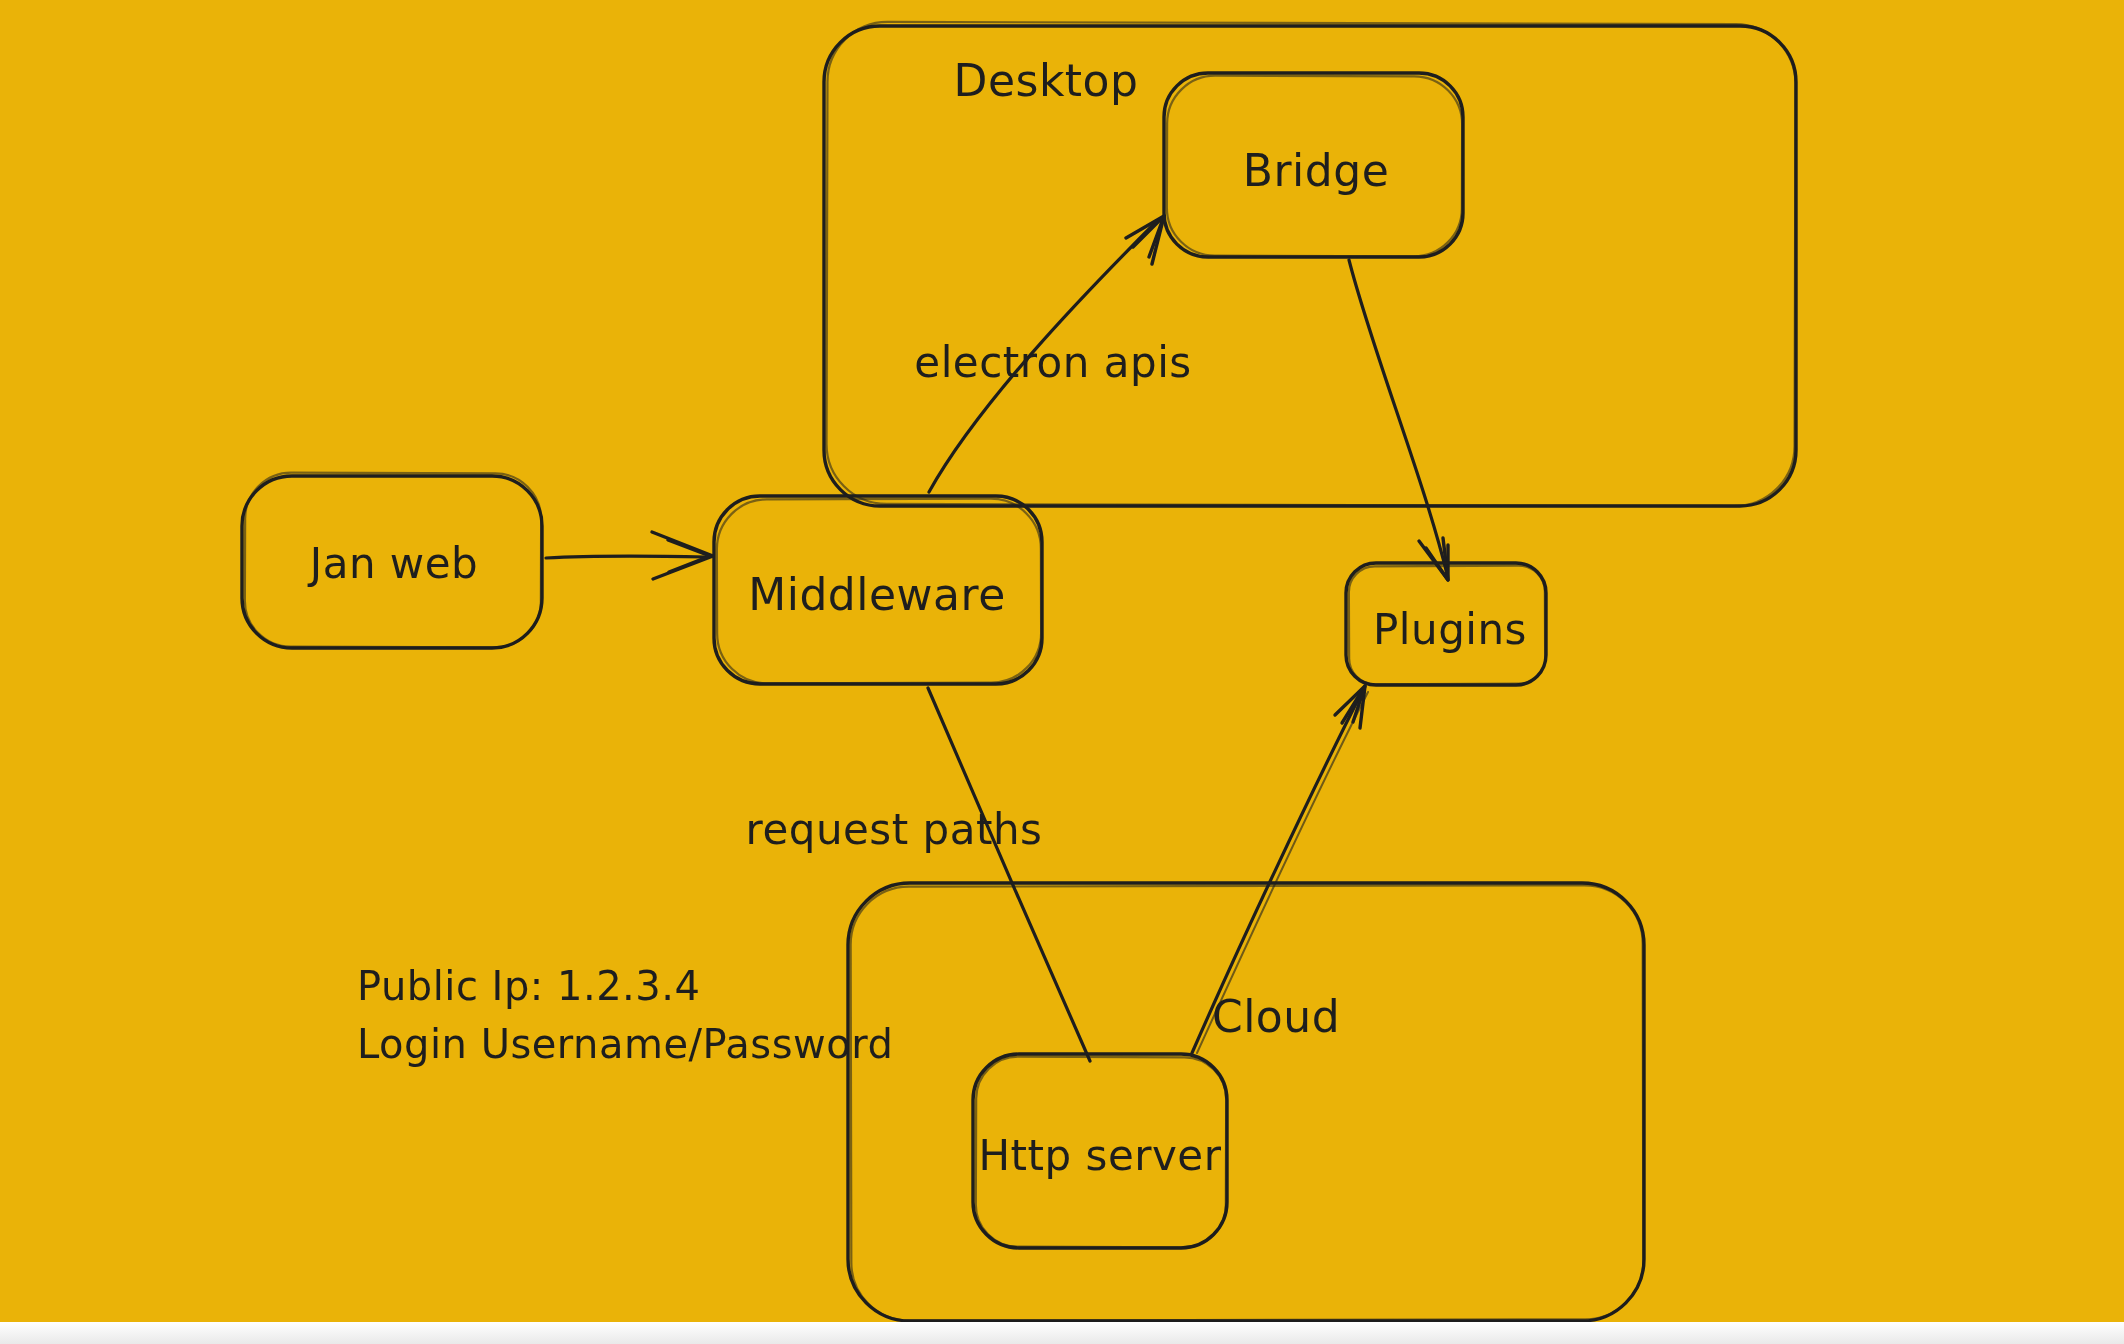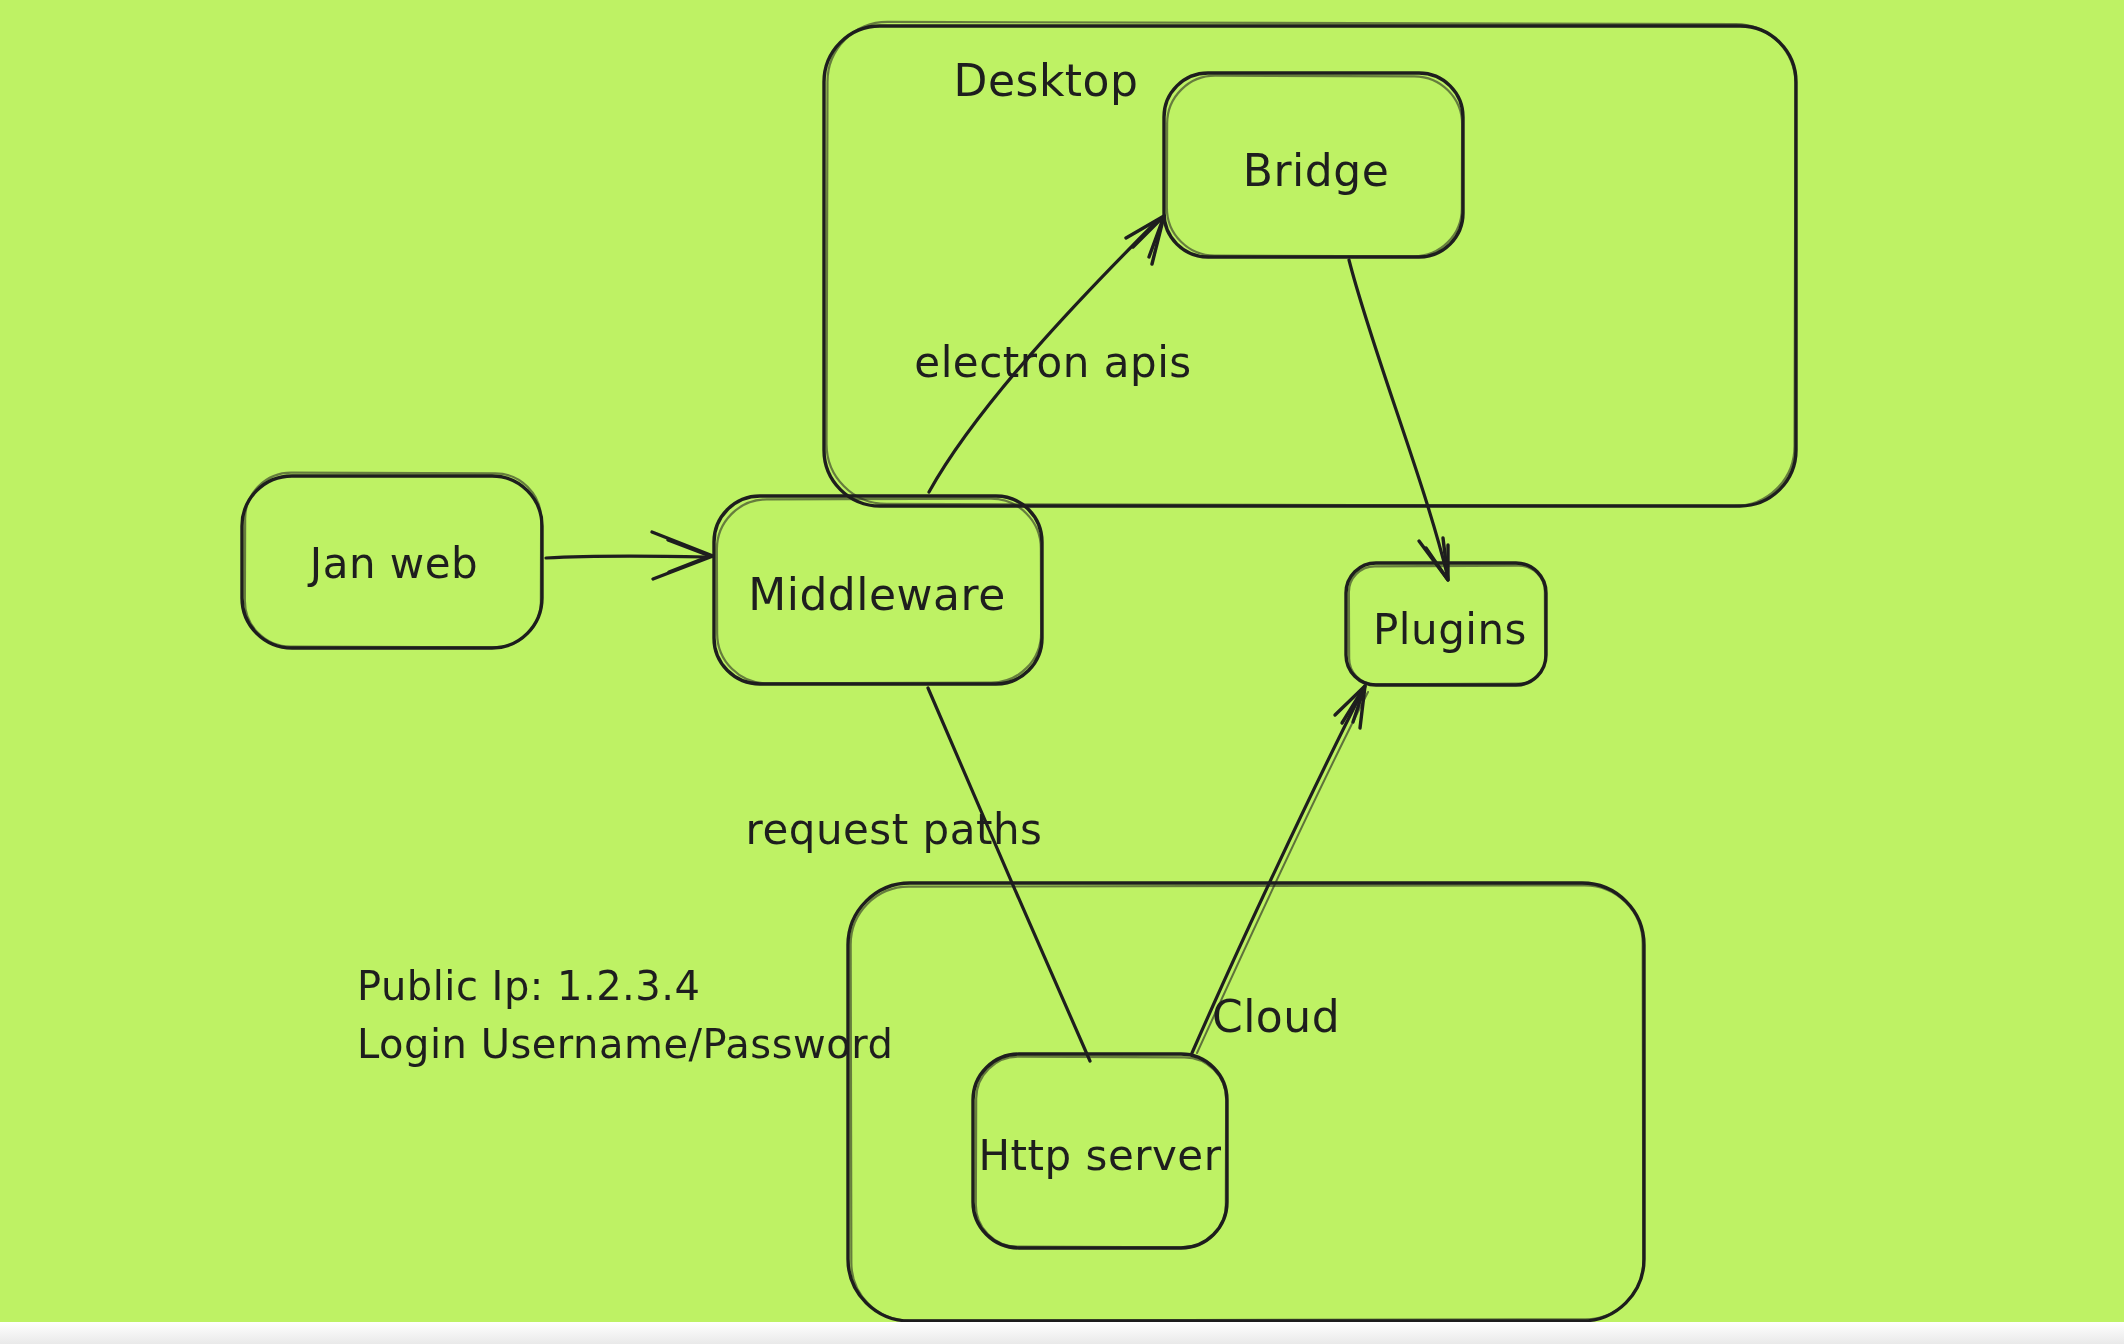--- a/index.html
+++ b/index.html
@@ -1,16 +1,16 @@
 <!DOCTYPE html>
 <html><head>
 <meta charset="utf-8">
 <style>
   html,body{margin:0;padding:0;background:#ffffff;width:100%;height:100%;overflow:hidden;}
-  .stage{position:relative;width:2124px;height:1344px;background:#bef264;
+  .stage{position:relative;width:2124px;height:1344px;background:#eab308;
          font-family:"DejaVu Sans", "Liberation Sans", sans-serif;}
   svg{position:absolute;left:0;top:0;display:block;}
   .shape{fill:none;stroke:#1e1e1e;stroke-width:3.4;stroke-linecap:round;stroke-linejoin:round;}
   .echo{stroke-width:2.2;opacity:.55;}
   .edge{fill:none;stroke:#1e1e1e;stroke-width:3.2;stroke-linecap:round;stroke-linejoin:round;}
   .edge.echo2{stroke-width:2;opacity:.6;}
   .head{fill:none;stroke:#1e1e1e;stroke-width:3.4;stroke-linecap:round;stroke-linejoin:round;}
   text{fill:#1e1e1e;font-family:"DejaVu Sans", "Liberation Sans", sans-serif;letter-spacing:.5px;}
   .t44{font-size:44px;}
   .t42{font-size:42px;}

